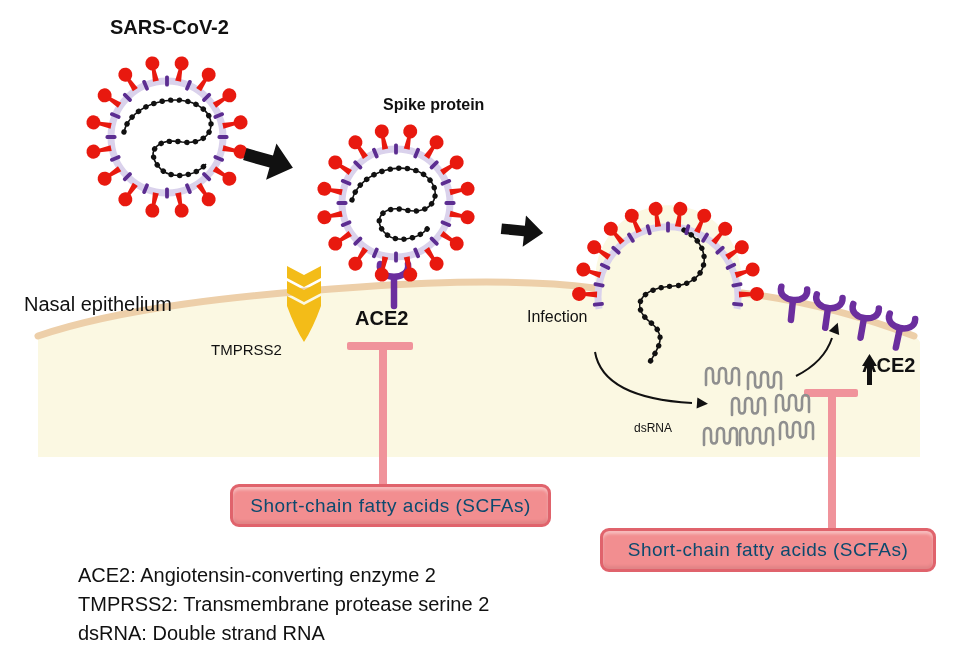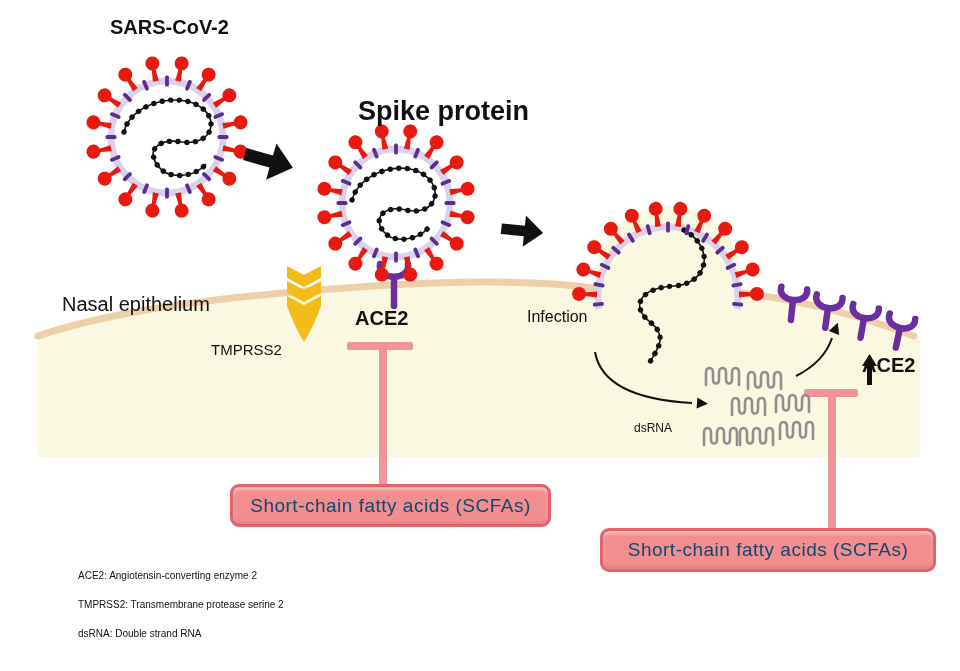--- a/index.html
+++ b/index.html
@@ -1,34 +1,34 @@
 <!DOCTYPE html>
 <html style="--spike-red: #E8190F; --envelope-lavender: #DAD2EC; --envelope-purple: #5C2D91; --receptor-purple: #6B2E9E; --membrane-peach: #EDCFA9; --cytoplasm-cream: #FBF8E2; --tmprss2-gold: #F3BC18; --inhibitor-pink: #F0939B; --scfa-fill: #F28E90; --scfa-border: #E0636C; --dsrna-gray: #8F8F8F;"><head>
 <meta charset="utf-8">
 <style>
   html,body{margin:0;padding:0;background:#fff;}
   .stage{position:relative;width:960px;height:671px;background:#ffffff;overflow:hidden;
          font-family:"Liberation Sans",sans-serif;color:#111;}
   svg{position:absolute;left:0;top:0;}
   .label{position:absolute;white-space:nowrap;color:#111;}
   .virus-title{left:110px;top:16px;font-size:20px;font-weight:bold;}
-  .spike-title{left:358px;top:96px;font-size:27px;font-weight:bold;}
-  .nasal{left:24px;top:293px;font-size:20px;margin-left:38px;}
+  .spike-title{left:383px;top:96px;font-size:16px;font-weight:bold;}
+  .nasal{left:24px;top:293px;font-size:20px;}
   .tmprss2-label{left:211px;top:341px;font-size:15px;}
   .ace2-label{left:355px;top:307px;font-size:20px;font-weight:bold;}
   .infection{left:527px;top:308px;font-size:16px;}
   .dsrna-label{left:634px;top:421px;font-size:12px;}
   .ace2-up{left:862px;top:354px;font-size:20px;font-weight:bold;display:flex;align-items:center;gap:7px;}
   .scfa-box{position:absolute;background:var(--scfa-fill);border:3px solid var(--scfa-border);
             border-radius:9px;color:#0c4a6e;display:flex;align-items:center;justify-content:center;
             font-size:19px;letter-spacing:.5px;
             box-shadow:inset 0 3px 3px rgba(255,255,255,.4), inset 0 -3px 3px rgba(0,0,0,.07);}
   .scfa-1{left:230px;top:484px;width:315px;height:37px;}
   .scfa-2{left:600px;top:528px;width:330px;height:38px;}
-  .legend{position:absolute;left:78px;top:561px;font-size:10px;line-height:29px;}
+  .legend{position:absolute;left:78px;top:561px;font-size:20px;line-height:29px;}
   
   .cell-fill{fill:var(--cytoplasm-cream);}
   .membrane{stroke:var(--membrane-peach);stroke-width:7;fill:none;stroke-linecap:round;}
   .ring{stroke:var(--envelope-lavender);stroke-width:7;fill:none;}
   .spike-red{fill:var(--spike-red);}
   .mdash-purple{fill:var(--envelope-purple);}
   .rna-line{stroke:#111;stroke-width:1.6;fill:none;}
   .rna-dots{stroke:#111;stroke-width:5.4;fill:none;stroke-dasharray:0.1 8.5;stroke-linecap:round;}
   .tbar{fill:var(--inhibitor-pink);}
   .gold{fill:var(--tmprss2-gold);}

